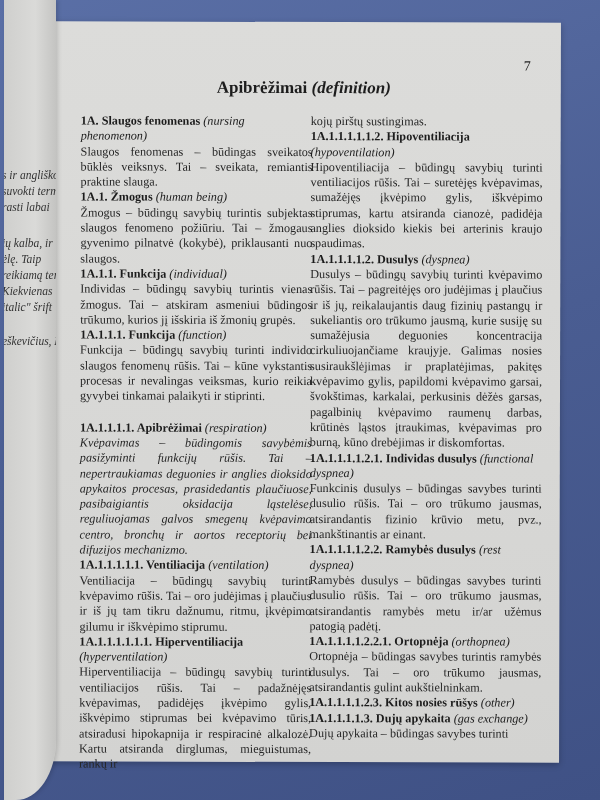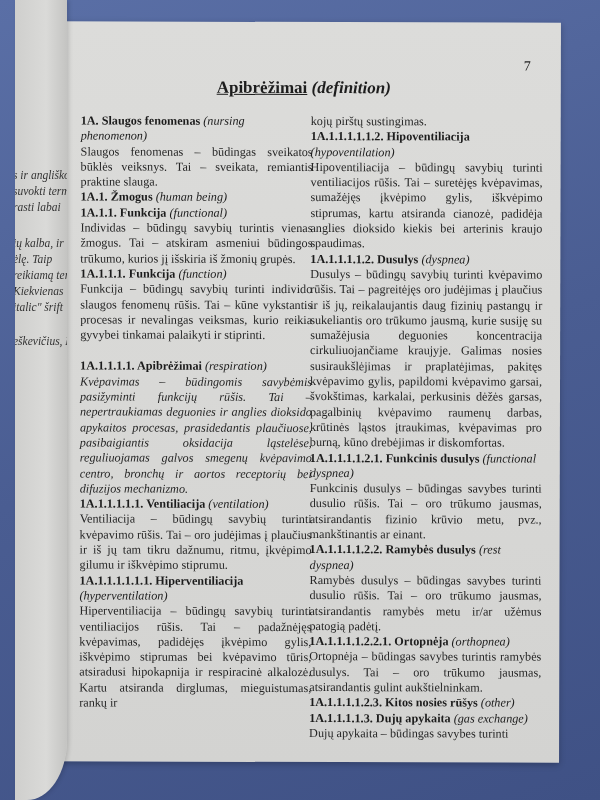--- a/index.html
+++ b/index.html
@@ -2,21 +2,21 @@
 <html><head>
 <meta charset="utf-8">
 <style>
   html, body { margin:0; padding:0; }
   body {
     width:600px; height:800px; overflow:hidden; position:relative;
     background: linear-gradient(160deg, #5a6fa6 0%, #4a5d92 50%, #3f5185 100%);
     font-family: "Liberation Serif", "DejaVu Serif", serif;
   }
   .prev-page {
-    position:absolute; left:15px; top:0; width:52px; height:800px;
+    position:absolute; left:4px; top:0; width:52px; height:800px;
     background: linear-gradient(90deg, #cfcfcd 0%, #dadad8 60%, #c4c4c2 100%);
     border-bottom-right-radius: 40px 60px;
     overflow:hidden; z-index:1;
     box-shadow: 2px 0 4px rgba(0,0,0,0.15);
   }
   .prev-page .frag {
     position:absolute; left:-2px; font-size:11.5px; color:#333;
     white-space:nowrap; font-style:italic; line-height:14px;
   }
   .page {
@@ -27,21 +27,21 @@
     z-index:0;
     transform: rotate(0.15deg);
   }
   .page-number {
     position:absolute; right:30px; top:36px; font-size:14px; color:#222;
   }
   .heading {
     position:absolute; left:0; right:0; top:56px; text-align:center;
     font-size:17px; color:#1d1d1d;
   }
-  .heading b { font-weight:bold;text-decoration:underline; }
+  .heading b { font-weight:bold; }
   .heading i { font-weight:bold; }
   .col {
     position:absolute; top:92px; width:232px;
     font-size:12.2px; line-height:15.3px; color:#262626;
     text-align:justify; hyphens:none;
   }
   .col.left { left:34px; }
   .col.right { left:264px; }
   .col p { margin:0;font-family:Liberation Serif, serif; }
   .col .h { font-weight:bold; color:#1c1c1c; text-align:left; }
@@ -68,39 +68,40 @@
   <div class="page-number">7</div>
   <div class="heading">
     <b>Apibrėžimai</b>
     <i>(definition)</i>
   </div>
 
   <div class="col left" id="left-col">
       <p class="h"><span>1A. Slaugos fenomenas</span> <i>(nursing phenomenon)</i></p>
       <p>Slaugos fenomenas – būdingas sveikatos būklės veiksnys. Tai – sveikata, remiantis praktine slauga.</p>
       <p class="h"><span>1A.1. Žmogus</span> <i>(human being)</i></p>
-      <p class="h"><span>1A.1.1. Funkcija</span> <i>(functional)</i></p>
+      <p>Žmogus – būdingų savybių turintis subjektas slaugos fenomeno požiūriu. Tai – žmogaus gyvenimo pilnatvė (kokybė), priklausanti nuo slaugos.</p>
+      <p class="h"><span>1A.1.1. Funkcija</span> <i>(individual)</i></p>
       <p>Individas – būdingų savybių turintis vienas žmogus. Tai – atskiram asmeniui būdingos trūkumo, kurios jį išskiria iš žmonių grupės.</p>
       <p class="h"><span>1A.1.1.1. Funkcija</span> <i>(function)</i></p>
       <p>Funkcija – būdingų savybių turinti individo slaugos fenomenų rūšis. Tai – kūne vykstantis procesas ir nevalingas veiksmas, kurio reikia gyvybei tinkamai palaikyti ir stiprinti.</p>
       <div class="gap"></div>
       <p class="h"><span>1A.1.1.1.1. Apibrėžimai</span> <i>(respiration)</i></p>
       <p class="it">Kvėpavimas – būdingomis savybėmis pasižyminti funkcijų rūšis. Tai – nepertraukiamas deguonies ir anglies dioksido apykaitos procesas, prasidedantis plaučiuose, pasibaigiantis oksidacija ląstelėse, reguliuojamas galvos smegenų kvėpavimo centro, bronchų ir aortos receptorių bei difuzijos mechanizmo.</p>
       <p class="h"><span>1A.1.1.1.1.1. Ventiliacija</span> <i>(ventilation)</i></p>
       <p>Ventiliacija – būdingų savybių turinti kvėpavimo rūšis. Tai – oro judėjimas į plaučius ir iš jų tam tikru dažnumu, ritmu, įkvėpimo gilumu ir iškvėpimo stiprumu.</p>
       <p class="h"><span>1A.1.1.1.1.1.1. Hiperventiliacija</span> <i>(hyperventilation)</i></p>
       <p>Hiperventiliacija – būdingų savybių turinti ventiliacijos rūšis. Tai – padažnėjęs kvėpavimas, padidėjęs įkvėpimo gylis, iškvėpimo stiprumas bei kvėpavimo tūris, atsiradusi hipokapnija ir respiracinė alkalozė. Kartu atsiranda dirglumas, mieguistumas, rankų ir</p>
     </div>
   <div class="col right" id="right-col">
       <p>kojų pirštų sustingimas.</p>
       <p class="h"><span>1A.1.1.1.1.1.2. Hipoventiliacija</span> <i>(hypoventilation)</i></p>
       <p>Hipoventiliacija – būdingų savybių turinti ventiliacijos rūšis. Tai – suretėjęs kvėpavimas, sumažėjęs įkvėpimo gylis, iškvėpimo stiprumas, kartu atsiranda cianozė, padidėja anglies dioksido kiekis bei arterinis kraujo spaudimas.</p>
       <p class="h"><span>1A.1.1.1.1.2. Dusulys</span> <i>(dyspnea)</i></p>
       <p>Dusulys – būdingų savybių turinti kvėpavimo rūšis. Tai – pagreitėjęs oro judėjimas į plaučius ir iš jų, reikalaujantis daug fizinių pastangų ir sukeliantis oro trūkumo jausmą, kurie susiję su sumažėjusia deguonies koncentracija cirkuliuojančiame kraujyje. Galimas nosies susiraukšlėjimas ir praplatėjimas, pakitęs kvėpavimo gylis, papildomi kvėpavimo garsai, švokštimas, karkalai, perkusinis dėžės garsas, pagalbinių kvėpavimo raumenų darbas, krūtinės ląstos įtraukimas, kvėpavimas pro burną, kūno drebėjimas ir diskomfortas.</p>
-      <p class="h"><span>1A.1.1.1.1.2.1. Funkcinis dusulys</span> <i>(functional dyspnea)</i></p>
+      <p class="h"><span>1A.1.1.1.1.2.1. Individas dusulys</span> <i>(functional dyspnea)</i></p>
       <p>Funkcinis dusulys – būdingas savybes turinti dusulio rūšis. Tai – oro trūkumo jausmas, atsirandantis fizinio krūvio metu, pvz., mankštinantis ar einant.</p>
       <p class="h"><span>1A.1.1.1.1.2.2. Ramybės dusulys</span> <i>(rest dyspnea)</i></p>
       <p>Ramybės dusulys – būdingas savybes turinti dusulio rūšis. Tai – oro trūkumo jausmas, atsirandantis ramybės metu ir/ar užėmus patogią padėtį.</p>
       <p class="h"><span>1A.1.1.1.1.2.2.1. Ortopnėja</span> <i>(orthopnea)</i></p>
       <p>Ortopnėja – būdingas savybes turintis ramybės dusulys. Tai – oro trūkumo jausmas, atsirandantis gulint aukštielninkam.</p>
       <p class="h"><span>1A.1.1.1.1.2.3. Kitos nosies rūšys</span> <i>(other)</i></p>
       <p class="h"><span>1A.1.1.1.1.3. Dujų apykaita</span> <i>(gas exchange)</i></p>
       <p>Dujų apykaita – būdingas savybes turinti</p>
     </div>
 </div>

